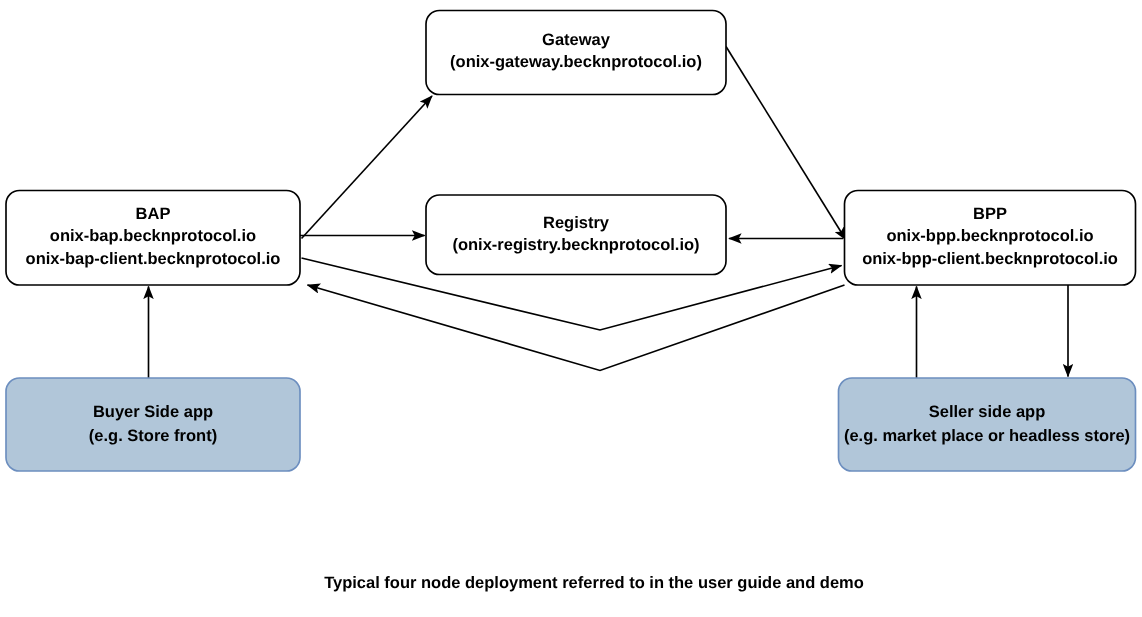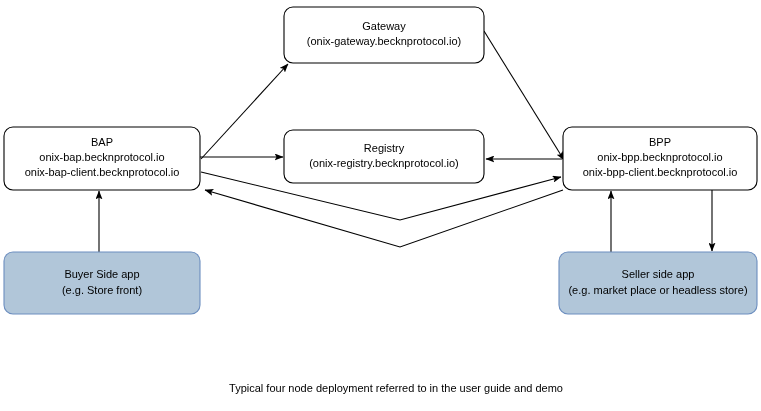--- a/index.html
+++ b/index.html
@@ -10,20 +10,21 @@
   body {
     width: 761px;
     height: 411px;
     font-family: "Liberation Sans", sans-serif;
     overflow: hidden;
   }
   #diagram-root {
     position: relative;
     width: 761px;
     height: 411px;
+    font-weight: bold;
   }
   svg#diagram-svg {
     position: absolute;
     top: 0;
     left: 0;
     width: 761px;
     height: 411px;
   }
   .node-rect {
     stroke: #000000;

